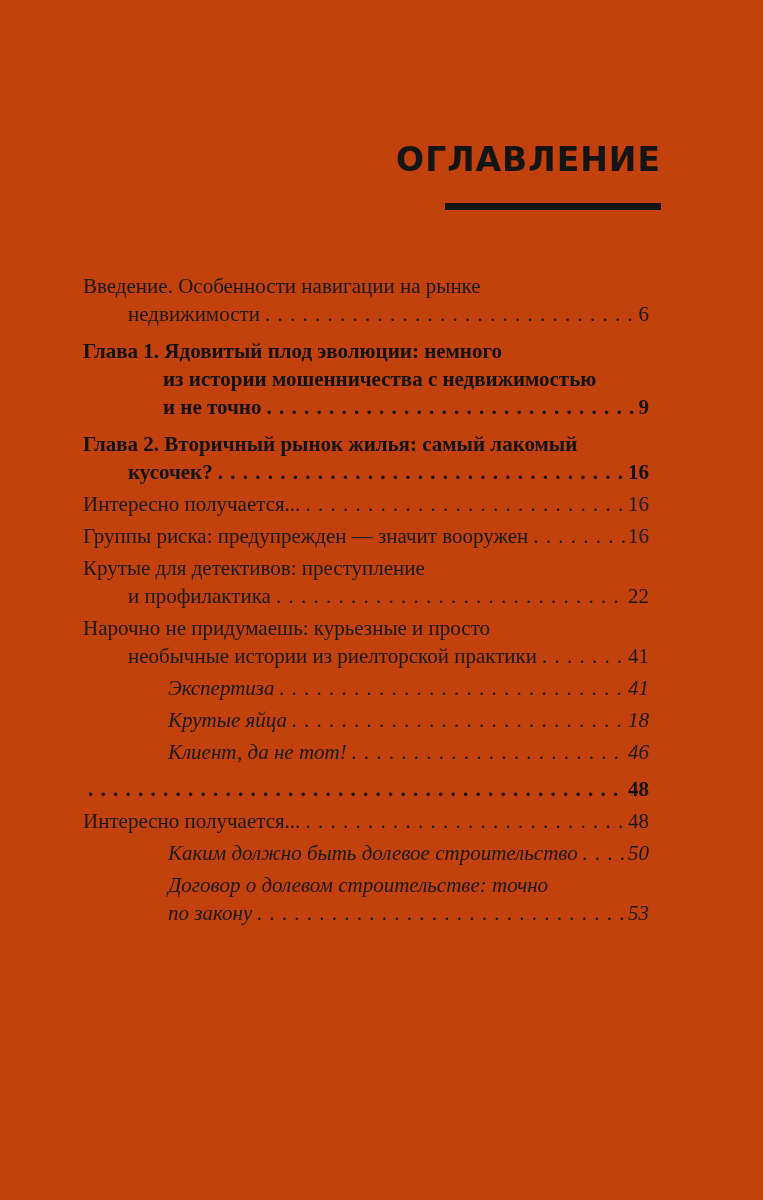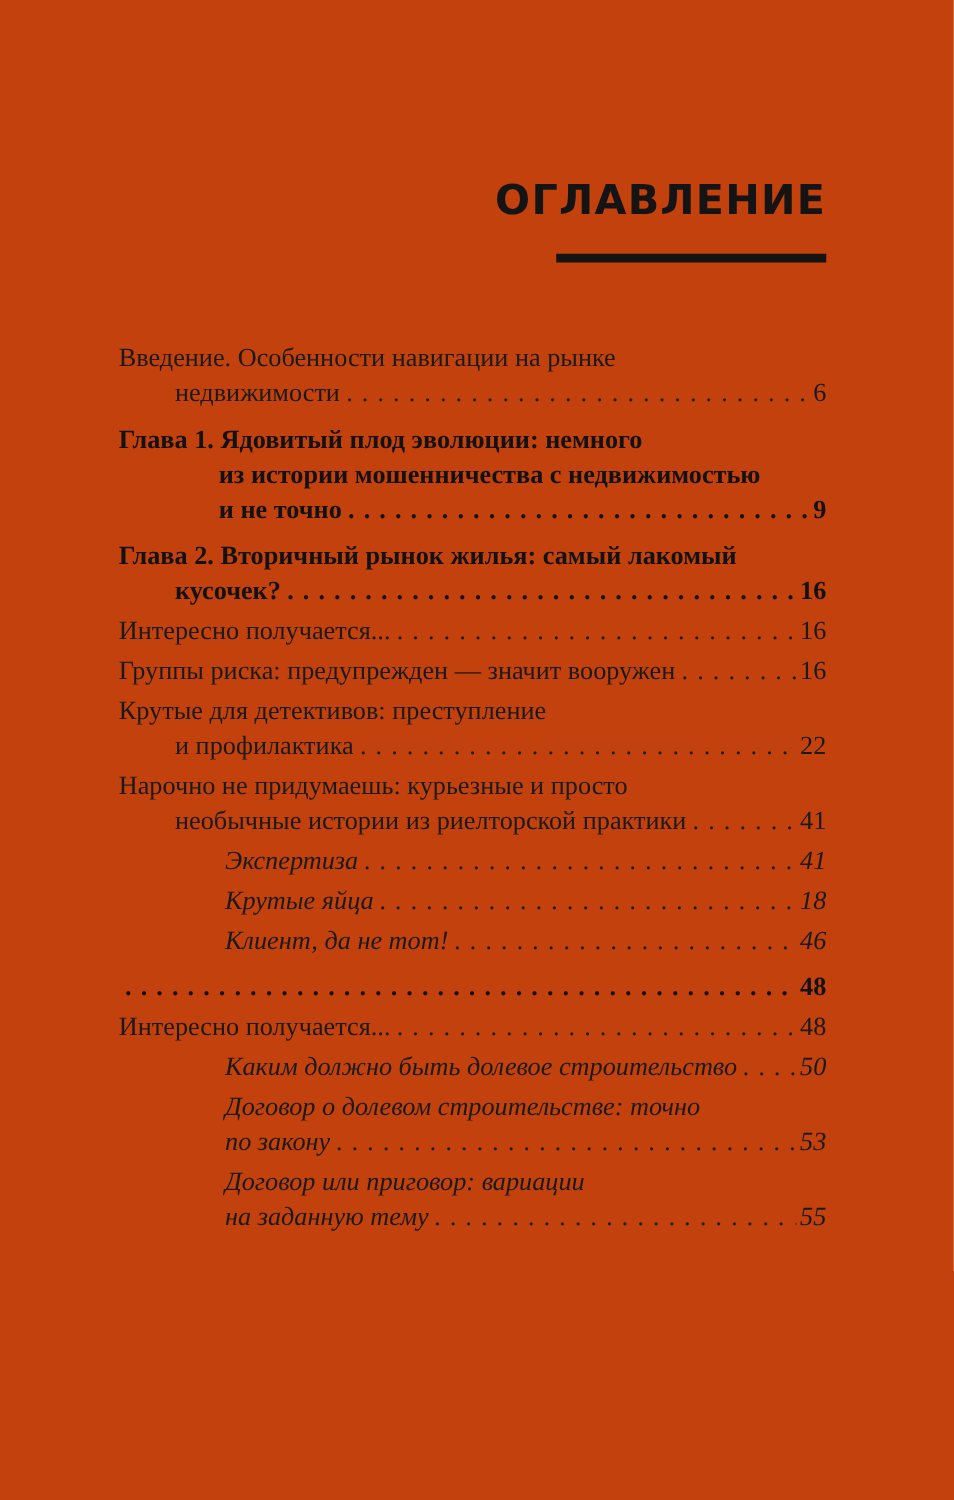--- a/index.html
+++ b/index.html
@@ -29,21 +29,21 @@
     color: #141414;
   }
   .rule {
     margin-top: 25px;
     margin-left: auto;
     width: 216px; height: 7px;
     background: #141414;
   }
   .toc {
     position: absolute;
-    top: 272px; left: 95px; width: 566px;
+    top: 272px; left: 83px; width: 566px;
   }
   .entry { margin-bottom: 4px; }
   .entry.bold { font-weight: bold; margin-top: 9px; color: #121212; }
   .line {
     display: flex;
     align-items: baseline;
     font-size: 21px;
     line-height: 28px;
   }
   .line .t { white-space: nowrap; }
@@ -201,25 +201,15 @@
       <div class="line ind-3">
           <span class="t">Договор о долевом строительстве: точно</span>
         </div>
       <div class="line ind-3">
           <span class="t">по закону</span>
           <span class="leader"></span>
           <span class="pg">53</span>
         </div>
     </div>
 
-    <div class="entry">
-      <div class="line ind-3">
-          <span class="t">Договор или приговор: вариации</span>
-        </div>
-      <div class="line ind-3">
-          <span class="t">на заданную тему</span>
-          <span class="leader"></span>
-          <span class="pg">55</span>
-        </div>
-    </div>
 
   </div>
 </div>
 
 </body></html>

